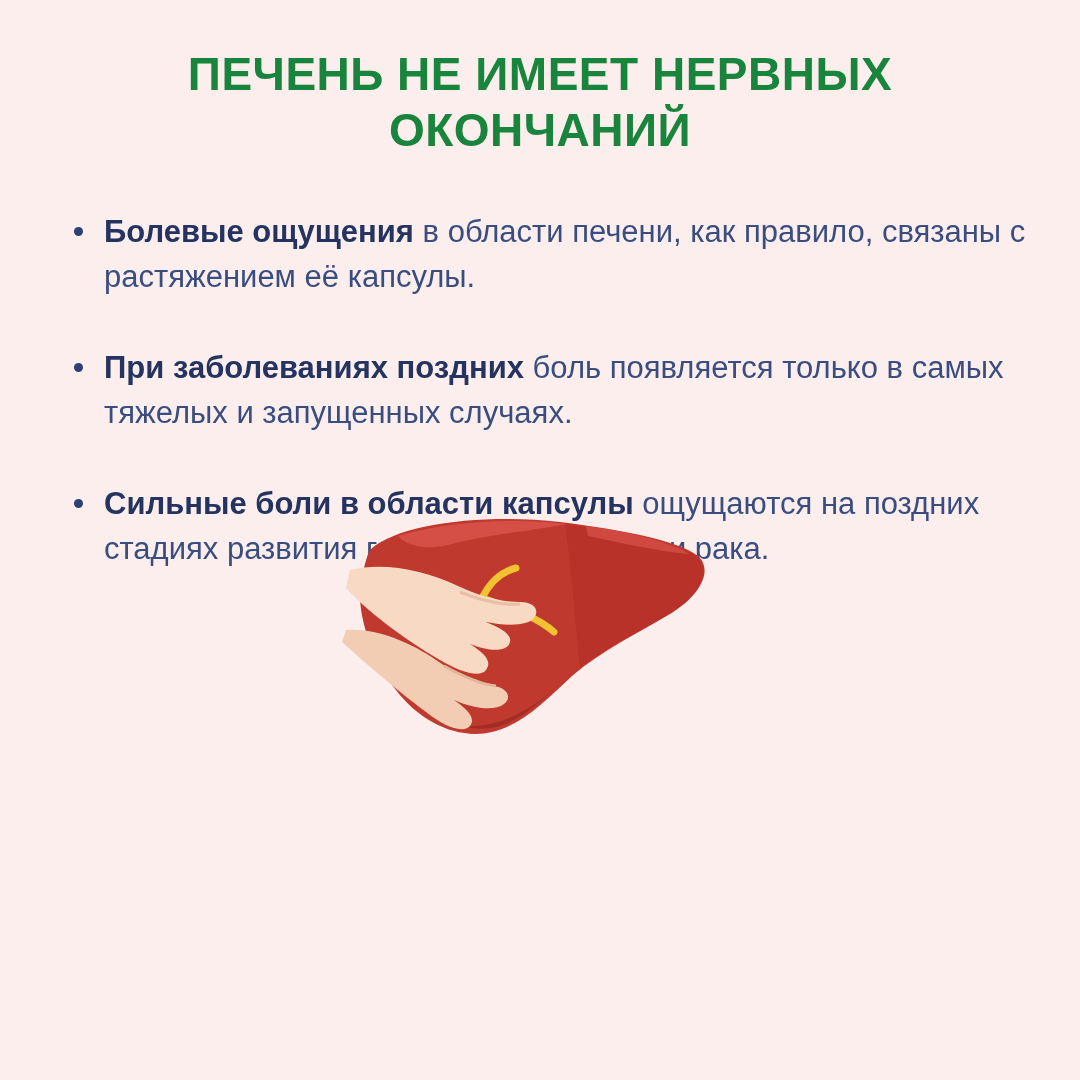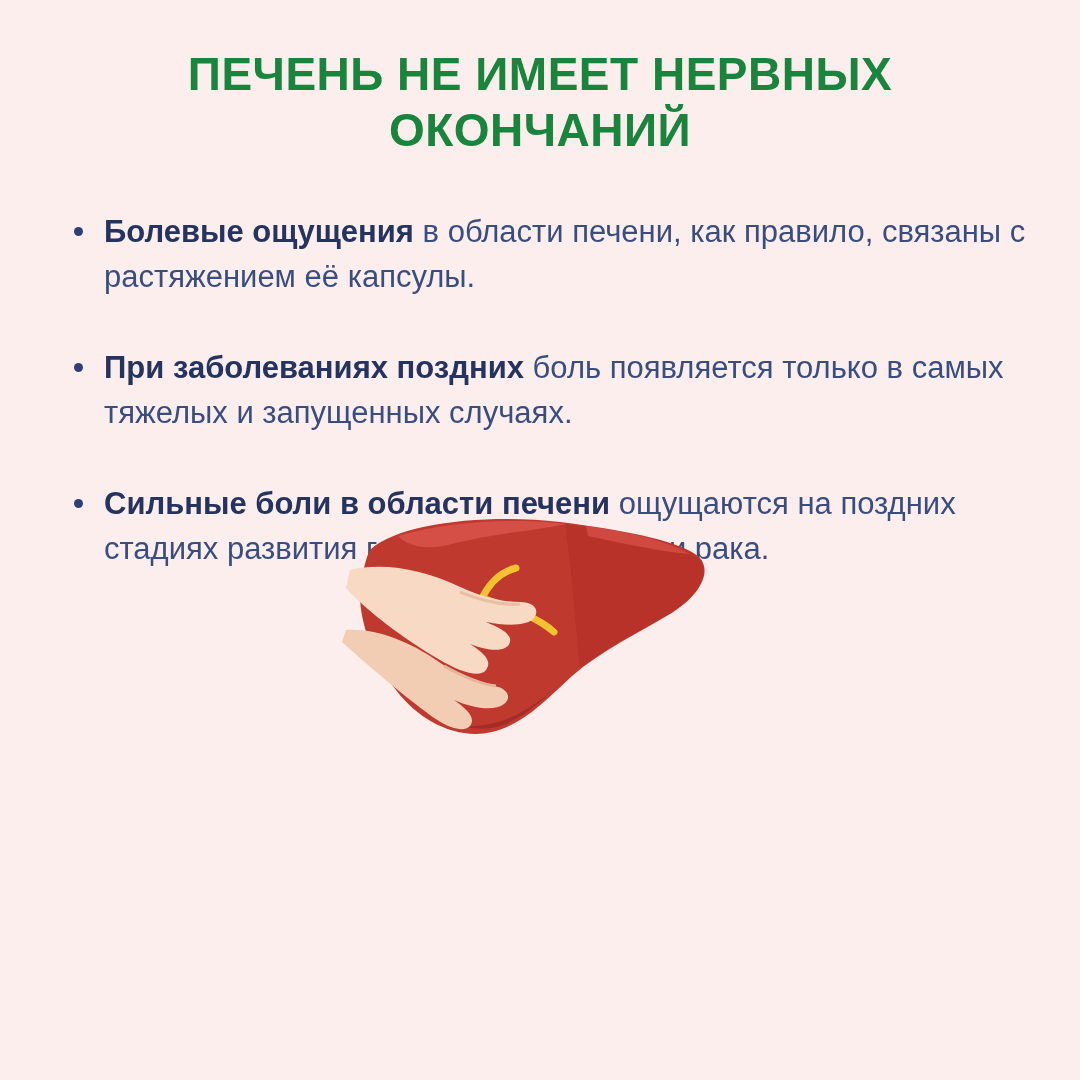--- a/index.html
+++ b/index.html
@@ -86,21 +86,21 @@
   <h1 class="title">ПЕЧЕНЬ НЕ ИМЕЕТ НЕРВНЫХ ОКОНЧАНИЙ</h1>
 
   <ul class="bullets">
     <li class="bullet-item">
       <span class="bullet-strong">Болевые ощущения</span><span class="bullet-rest"> в области печени, как правило, связаны с растяжением её капсулы.</span>
     </li>
     <li class="bullet-item">
       <span class="bullet-strong">При заболеваниях поздних</span><span class="bullet-rest"> боль появляется только в самых тяжелых и запущенных случаях.</span>
     </li>
     <li class="bullet-item">
-      <span class="bullet-strong">Сильные боли в области печени</span><span class="bullet-rest"> ощущаются на поздних стадиях развития гепатита, цирроза или рака.</span>
+      <span class="bullet-strong">Сильные боли в области капсулы</span><span class="bullet-rest"> ощущаются на поздних стадиях развития гепатита, цирроза или рака.</span>
     </li>
   </ul>
 
   <div class="illustration">
     <svg width="400" height="260" viewBox="0 0 400 260">
 
       <path d="M30 40 C60 12, 150 4, 220 12 C285 20, 345 32, 360 48 C372 62, 360 86, 330 104 C300 122, 262 140, 232 166 C206 190, 184 214, 152 222 C118 230, 80 212, 56 180 C30 146, 14 98, 22 66 C25 54, 27 45, 30 40 Z" fill="#c0392f"></path>
 
       <path d="M225 14 C285 22, 345 34, 359 49 C371 63, 359 86, 329 104 C302 120, 268 136, 240 158 C236 120, 232 64, 225 14 Z" fill="#b83229"></path>
 

